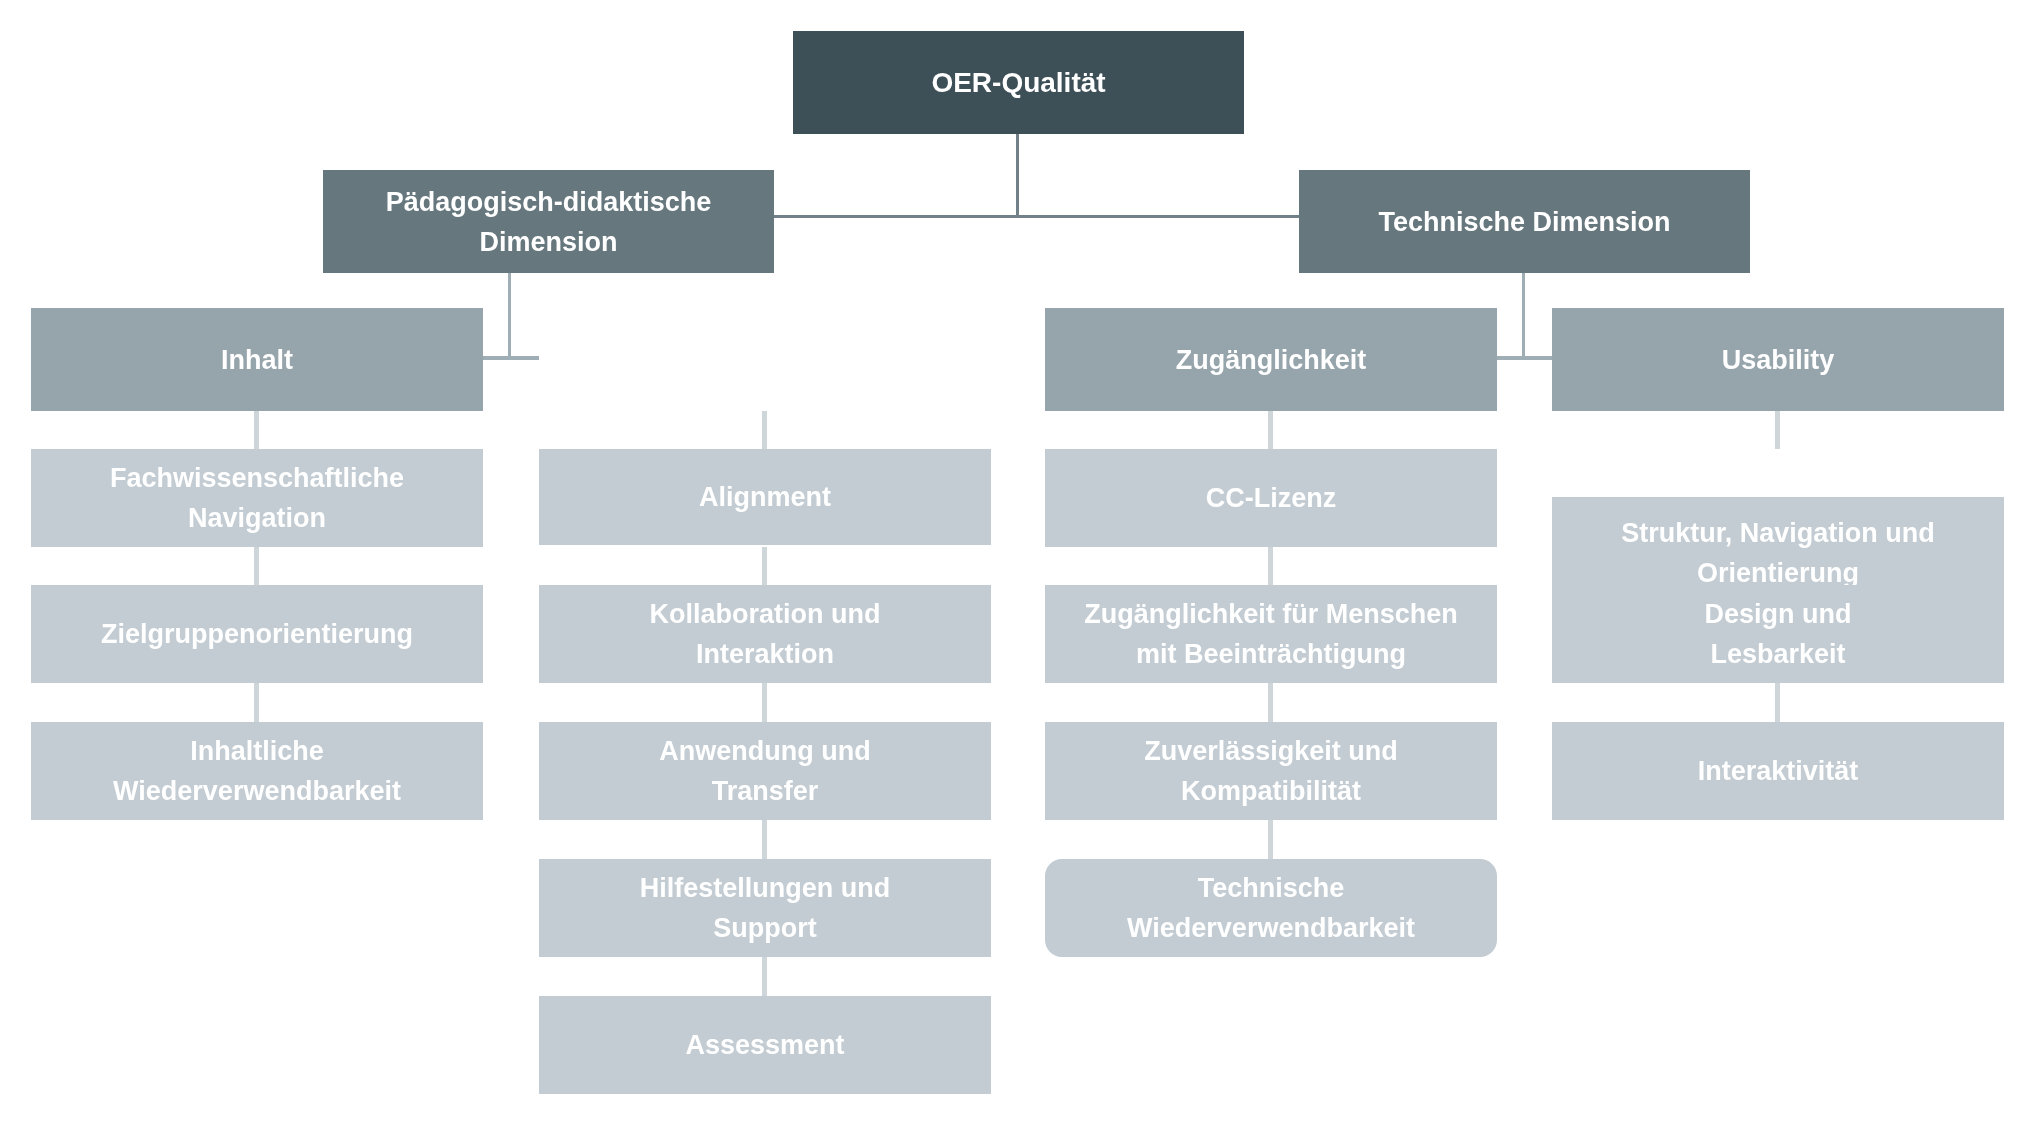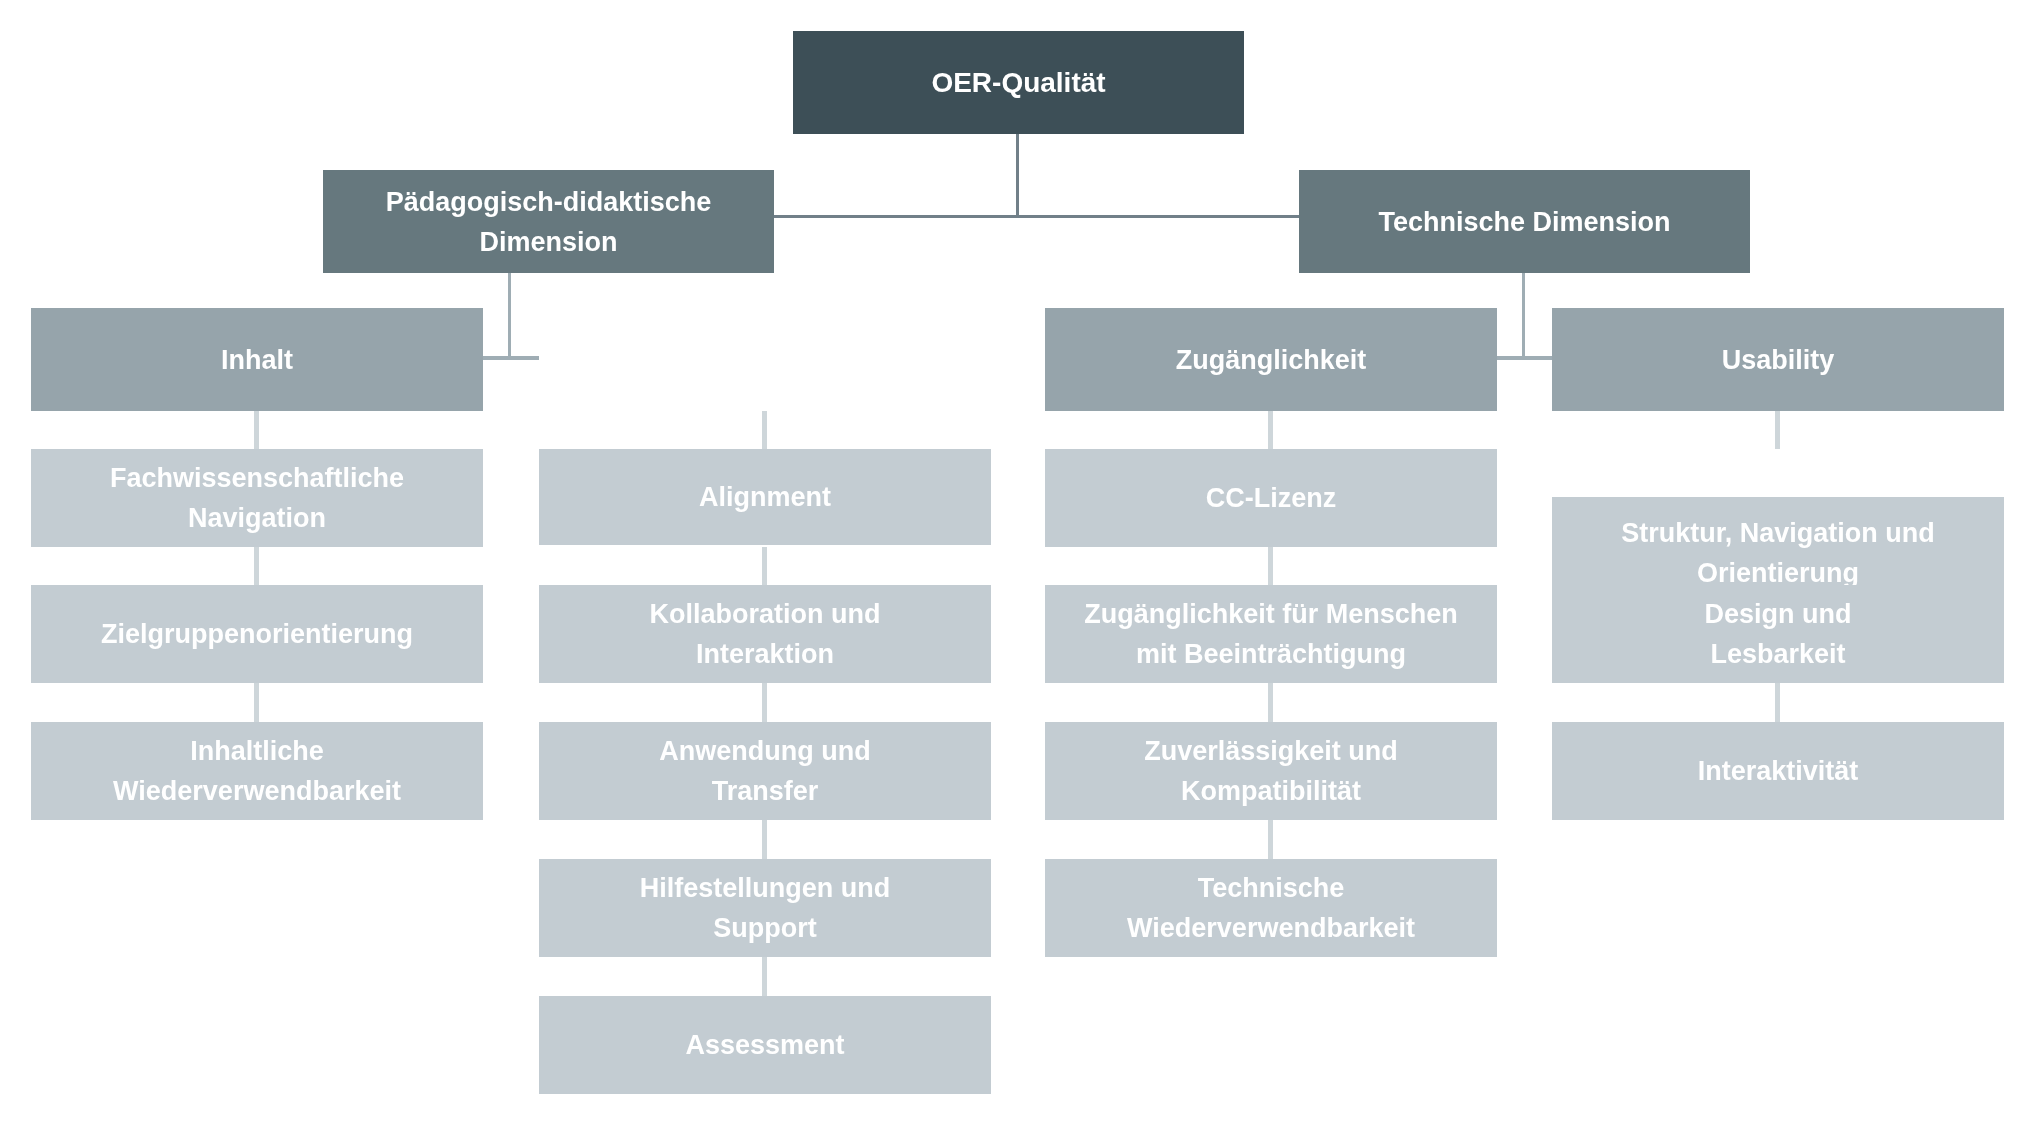--- a/index.html
+++ b/index.html
@@ -84,21 +84,21 @@
 Transfer</div>
   <div class="box leaf" style="left:539px;top:859px;width:452px;height:98px;">Hilfestellungen und
 Support</div>
   <div class="box leaf" style="left:539px;top:996px;width:452px;height:98px;">Assessment</div>
 
   <div class="box leaf" style="left:1045px;top:449px;width:452px;height:98px;">CC-Lizenz</div>
   <div class="box leaf" style="left:1045px;top:585px;width:452px;height:98px;">Zugänglichkeit für Menschen
 mit Beeinträchtigung</div>
   <div class="box leaf" style="left:1045px;top:722px;width:452px;height:98px;">Zuverlässigkeit und
 Kompatibilität</div>
-  <div class="box leaf" style="left:1045px;top:859px;width:452px;height:98px;">Technische
+  <div class="box leaf" style="left:1045px;top:859px;width:452px;height:98px;border-radius:17px;">Technische
 Wiederverwendbarkeit</div>
 
   <div class="box leaf" style="left:1552px;top:449px;width:452px;height:112px;margin-top:48px;">Struktur, Navigation und
 Orientierung</div>
   <div class="box leaf" style="left:1552px;top:585px;width:452px;height:98px;">Design und
 Lesbarkeit</div>
   <div class="box leaf" style="left:1552px;top:722px;width:452px;height:98px;">Interaktivität</div>
 
 </div>
 

